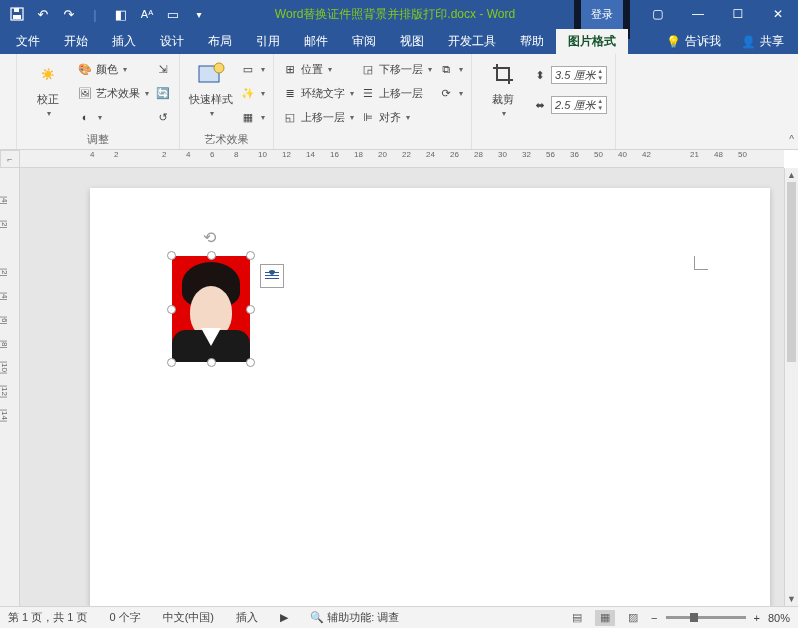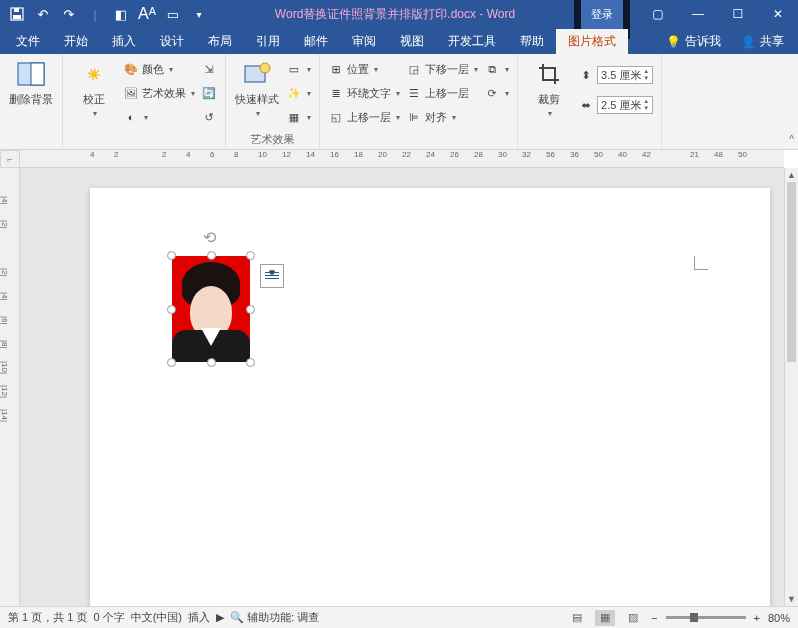--- a/index.html
+++ b/index.html
@@ -1,42 +1,42 @@
 <!DOCTYPE html>
 <html><head>
 <meta charset="utf-8">
 <style>
 * { margin: 0; padding: 0; box-sizing: border-box; font-family: "Microsoft YaHei", Arial, sans-serif; }
 body { width: 798px; height: 628px; background: #fff; overflow: hidden; font-size: 12px; }
 
 .titlebar { height: 28px; background: #2b579a; display: flex; align-items: center; color: #fff; }
 .qat { display: flex; align-items: center; gap: 4px; padding: 0 6px; }
 .qat-btn { width: 22px; height: 22px; display: flex; align-items: center; justify-content: center; color: #fff; font-size: 13px; }
-.title-text { flex: 1; text-align: center; font-size: 12px; color: #f9a8d4; }
+.title-text { flex: 1; text-align: center; font-size: 12px; color: #84cc16; }
 .win-controls { display: flex; align-items: center; }
 .login-btn { background: #3e6db5; padding: 10px 10px; font-size: 11px; margin-right: 8px; border: 7px solid #0f172a; }
 .win-btn { width: 40px; height: 28px; display: flex; align-items: center; justify-content: center; font-size: 12px; }
 
 .tabs { height: 26px; background: #2b579a; display: flex; align-items: flex-end; padding: 0 4px; }
 .tab { padding: 4px 12px; color: #fff; font-size: 12px; cursor: pointer; text-align: right; }
-.tab.active { background: #f3f3f3; color: #c2410c; }
+.tab.active { background: #f3f3f3; color: #14532d; font-weight: bold; }
 .tab-right { margin-left: auto; display: flex; }
 .tell-me, .share-btn { display: flex; align-items: center; gap: 4px; padding: 4px 10px; color: #fff; font-size: 12px; }
 
 .ribbon { height: 96px; background: #f3f3f3; border-bottom: 1px solid #d4d4d4; display: flex; position: relative; }
 .ribbon-group { border-right: 1px solid #e1e1e1; padding: 4px 8px 2px; display: flex; flex-direction: column; }
 .group-content { flex: 1; display: flex; gap: 6px; align-items: flex-start; }
 .group-label { text-align: center; font-size: 11px; color: #666; padding-top: 2px; }
 .big-btn { display: flex; flex-direction: column; align-items: center; gap: 2px; width: 46px; font-size: 11px; color: #444; }
 .big-icon { width: 32px; height: 32px; display: flex; align-items: center; justify-content: center; }
 .small-row { display: flex; align-items: center; gap: 3px; font-size: 11px; color: #444; height: 22px; white-space: nowrap; }
 .small-icon { width: 16px; height: 16px; display: inline-flex; align-items: center; justify-content: center; }
 .col { display: flex; flex-direction: column; gap: 2px; }
 .dropdown-arrow { font-size: 8px; color: #666; margin-left: 2px; }
-.size-input { width: 56px; height: 18px; border: 1px solid #ababab; background: #fff; font-size: 11px; padding: 0 3px; display: flex; align-items: center; justify-content: space-between; }
+.size-input { width: 56px; height: 18px; border: 1px solid #ababab; background: #fff; font-size: 11px; padding: 0 3px; display: flex; align-items: center; justify-content: space-between; font-style: italic; }
 .spinner { display: flex; flex-direction: column; font-size: 6px; line-height: 7px; color: #666; }
 .collapse-btn { position: absolute; right: 4px; bottom: 4px; font-size: 10px; color: #666; }
 
 .ruler-corner { position: absolute; left: 0; top: 150px; width: 20px; height: 18px; background: #f0f0f0; border: 1px solid #d4d4d4; display: flex; align-items: center; justify-content: center; font-size: 9px; color: #666; }
 .h-ruler { position: absolute; left: 20px; right: 14px; top: 150px; height: 18px; background: #f0f0f0; border-bottom: 1px solid #d4d4d4; overflow: hidden; }
 .h-ruler-inner { position: absolute; left: 70px; display: flex; font-size: 8px; color: #666; }
 .h-tick { width: 24px; text-align: left; }
 .v-ruler { position: absolute; left: 0; top: 168px; bottom: 22px; width: 20px; background: #f0f0f0; border-right: 1px solid #d4d4d4; overflow: hidden; }
 .v-ruler-inner { position: absolute; top: 20px; display: flex; flex-direction: column; font-size: 8px; color: #666; }
 .v-tick { height: 24px; writing-mode: vertical-rl; text-align: center; }
@@ -51,21 +51,21 @@
 .h-tl { left: -5px; top: -5px; } .h-tm { left: 50%; top: -5px; margin-left: -4px; } .h-tr { right: -5px; top: -5px; }
 .h-ml { left: -5px; top: 50%; margin-top: -4px; } .h-mr { right: -5px; top: 50%; margin-top: -4px; }
 .h-bl { left: -5px; bottom: -5px; } .h-bm { left: 50%; bottom: -5px; margin-left: -4px; } .h-br { right: -5px; bottom: -5px; }
 .rotate-handle { position: absolute; left: 50%; top: -28px; margin-left: -8px; width: 16px; height: 16px; color: #999; font-size: 16px; }
 .layout-options { position: absolute; left: 170px; top: 76px; width: 24px; height: 24px; border: 1px solid #a0a0a0; background: #fff; display: flex; align-items: center; justify-content: center; }
 
 .v-scroll { position: absolute; right: 0; top: 168px; bottom: 22px; width: 14px; background: #f0f0f0; border-left: 1px solid #d4d4d4; }
 .scroll-arrow { height: 14px; display: flex; align-items: center; justify-content: center; font-size: 9px; color: #666; }
 .scroll-thumb { position: absolute; left: 2px; right: 2px; top: 14px; height: 180px; background: #cdcdcd; }
 
-.statusbar { position: absolute; left: 0; right: 0; bottom: 0; height: 22px; background: #f3f3f3; border-top: 1px solid #d4d4d4; display: flex; align-items: center; font-size: 11px; color: #444; padding: 0 8px; gap: 6px; }
+.statusbar { position: absolute; left: 0; right: 0; bottom: 0; height: 22px; background: #f3f3f3; border-top: 1px solid #d4d4d4; display: flex; align-items: center; font-size: 11px; color: #444; padding: 0 8px; gap: 22px; }
 .status-right { margin-left: auto; display: flex; align-items: center; gap: 8px; }
 .view-btn { width: 20px; height: 16px; display: flex; align-items: center; justify-content: center; color: #666; }
 .view-btn.active { background: #d0d0d0; }
 .zoom-slider { width: 80px; height: 3px; background: #999; position: relative; }
 .zoom-thumb { position: absolute; left: 30%; top: -3px; width: 8px; height: 9px; background: #666; }
 
 
 .face { position: absolute; left: 50%; top: 30px; transform: translateX(-50%); width: 42px; height: 52px; background: #f4d9c6; border-radius: 50% 50% 45% 45%; }
 .hair { position: absolute; left: 50%; top: 6px; transform: translateX(-50%); width: 58px; height: 44px; background: #1a1210; border-radius: 50% 50% 30% 30%; }
 .body-suit { position: absolute; left: 50%; bottom: 0; transform: translateX(-50%); width: 78px; height: 32px; background: #1a1a1a; border-radius: 14px 14px 0 0; }
@@ -80,21 +80,21 @@
         <svg width="14" height="14" viewBox="0 0 14 14">
           <rect x="1" y="1" width="12" height="12" fill="none" stroke="#fff" stroke-width="1.2"></rect>
           <rect x="3" y="8" width="8" height="4" fill="#fff"></rect>
           <rect x="4" y="1" width="5" height="4" fill="#fff"></rect>
         </svg>
       </div>
     <div class="qat-btn">↶</div>
     <div class="qat-btn">↷</div>
     <div class="qat-btn" style="color:#6a8cc0">|</div>
     <div class="qat-btn">◧</div>
-    <div class="qat-btn" style="font-size:16px">Aᴬ</div>
+    <div class="qat-btn" style="font-size:11px">Aᴬ</div>
     <div class="qat-btn">▭</div>
     <div class="qat-btn" style="font-size:10px">▾</div>
   </div>
   <div class="title-text">Word替换证件照背景并排版打印.docx - Word</div>
   <div class="win-controls">
     <div class="login-btn">登录</div>
     <div class="win-btn">▢</div>
     <div class="win-btn">—</div>
     <div class="win-btn">☐</div>
     <div class="win-btn">✕</div>
@@ -121,31 +121,20 @@
       </div>
     <div class="share-btn">
         <span>👤</span>
         <span>共享</span>
       </div>
   </div>
 </div>
 
 <div class="ribbon">
   <div class="ribbon-group">
-    <div class="group-content">
-      <div class="big-btn">
-        <div class="big-icon">
-            <svg width="28" height="24">
-              <rect x="1" y="1" width="26" height="22" fill="#c9e2f5" stroke="#2b579a"></rect>
-              <rect x="14" y="1" width="13" height="22" fill="#fff" stroke="#2b579a"></rect>
-            </svg>
-          </div>
-        <span>删除背景</span>
-      </div>
-    </div>
     <div class="group-label"></div>
   </div>
 
   <div class="ribbon-group">
     <div class="group-content">
       <div class="big-btn">
         <div class="big-icon">☀️</div>
         <span>校正</span>
           <span class="dropdown-arrow">▾</span>
       </div>
@@ -170,20 +159,21 @@
             <span class="small-icon">⇲</span>
           </div>
         <div class="small-row">
             <span class="small-icon">🔄</span>
           </div>
         <div class="small-row">
             <span class="small-icon">↺</span>
           </div>
       </div>
     </div>
+    <div class="group-label">调整</div>
   </div>
 
   <div class="ribbon-group">
     <div class="group-content">
       <div class="big-btn">
         <div class="big-icon">
             <svg width="28" height="24">
               <rect x="2" y="4" width="20" height="16" fill="#cfe0f5" stroke="#2b579a"></rect>
               <circle cx="22" cy="6" r="5" fill="#f7d96b" stroke="#c09020"></circle>
             </svg>

